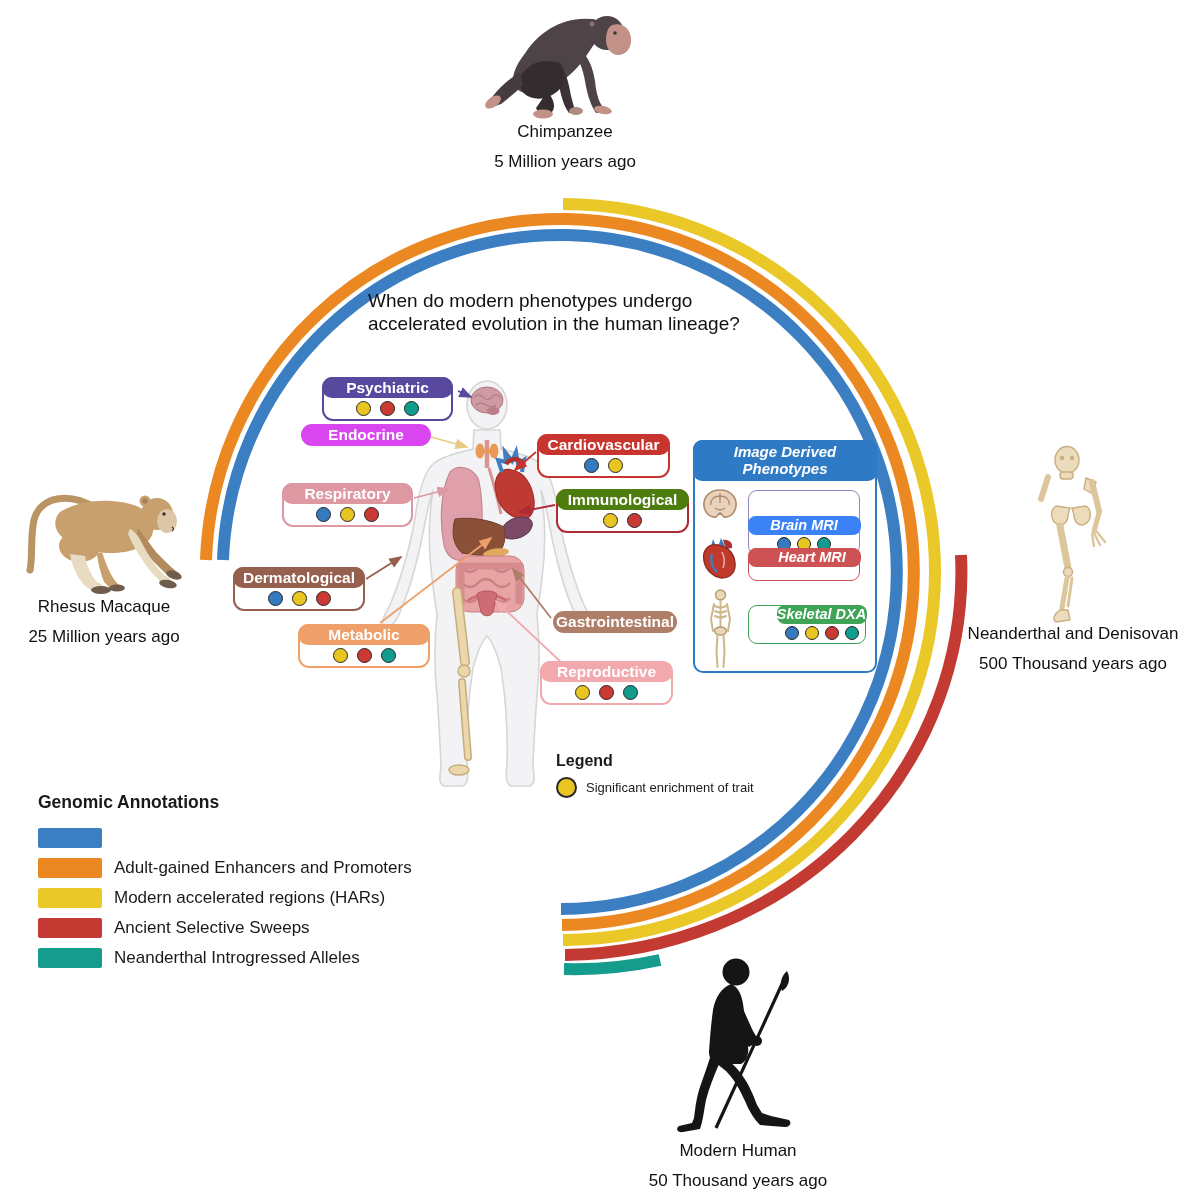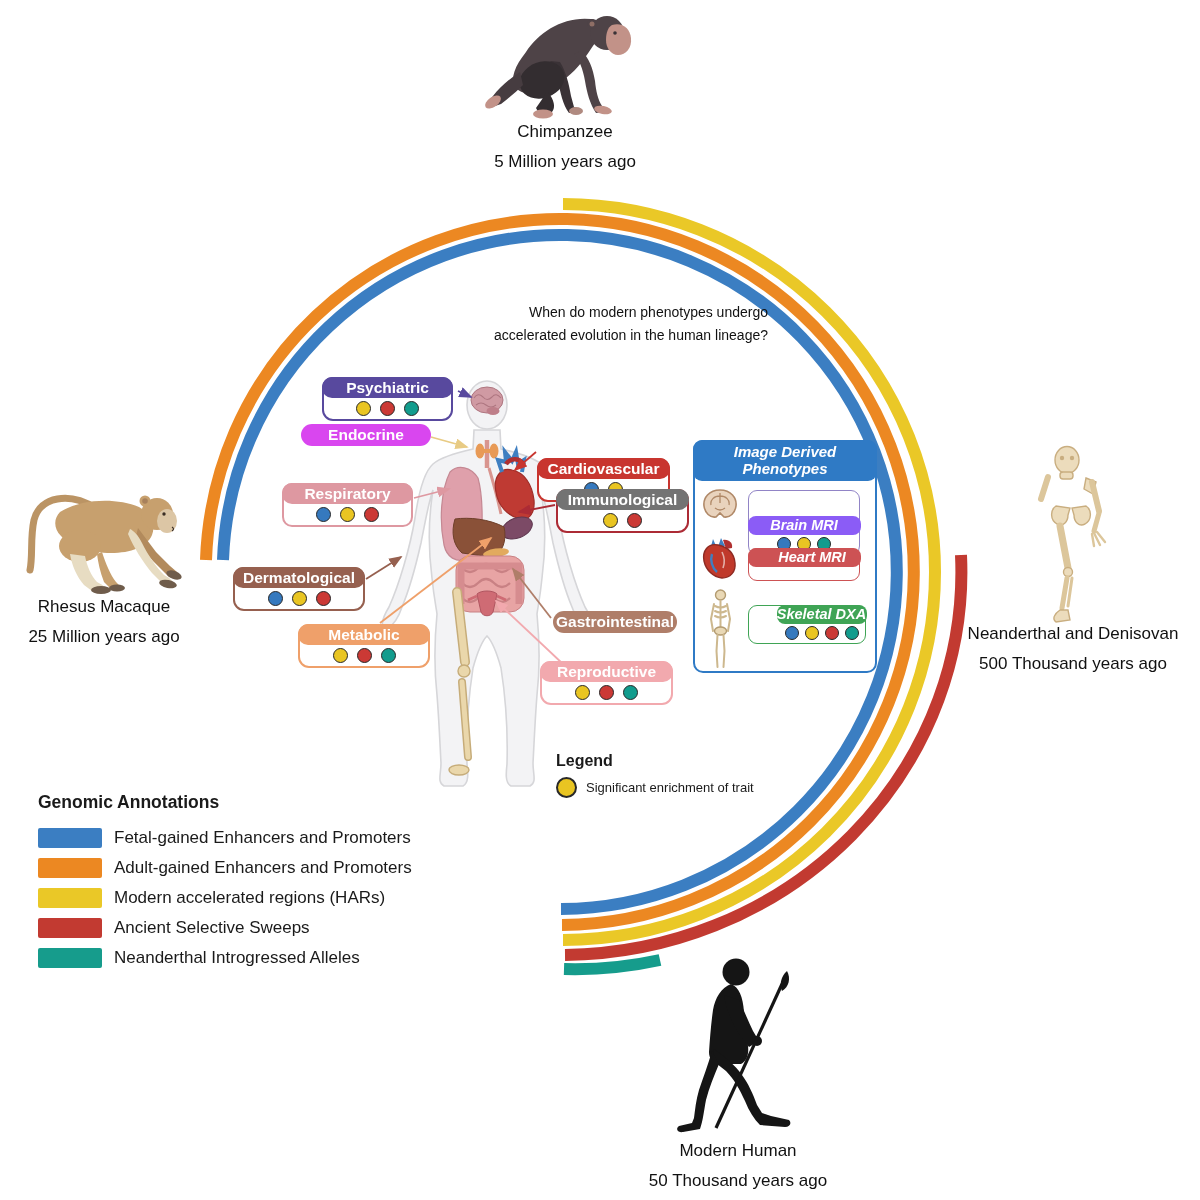--- a/index.html
+++ b/index.html
@@ -3,41 +3,41 @@
 <meta charset="utf-8">
 <style>
   html,body { margin:0; padding:0; background:#fff; }
   * { box-sizing:border-box; }
   .canvas {
     position:relative; width:1200px; height:1200px; background:#ffffff;
     font-family:"Liberation Sans","DejaVu Sans",sans-serif; color:#1a1a1a; overflow:hidden;
   }
   .layer-svg { position:absolute; left:0; top:0; z-index:1; }
 
-  .question { position:absolute; left:368px; top:301px; width:400px; text-align:right;
-              font-size:14px; line-height:23px; color:#111; z-index:3; }
+  .question { position:absolute; left:368px; top:289px; width:400px; text-align:left;
+              font-size:19px; line-height:23px; color:#111; z-index:3; }
 
   .sp { position:absolute; text-align:center; font-size:17px; color:#111; z-index:3; }
   .sp .t2 { margin-top:10px; }
   .sp-chimp   { left:465px; top:122px; width:200px; }
   .sp-macaque { left:4px;   top:597px; width:200px; }
   .sp-nean    { left:943px; top:624px; width:260px; }
   .sp-human   { left:638px; top:1141px; width:200px; }
 
   .pbox { position:absolute; background:#fff; border:2px solid #888; border-radius:11px; z-index:3; }
   .pbox .hd { margin:-2px -2px 0; border-radius:10px; color:#fff; font-weight:bold;
               font-size:15.5px; line-height:21px; text-align:center; }
   .dots { display:flex; justify-content:center; align-items:center; gap:9px; padding:3px 0 3px; min-height:15px; }
   .dot { width:15px; height:15px; border-radius:50%; border:1.6px solid #282828; display:inline-block; flex:0 0 auto; }
 
   .ph-psychiatric     { left:322px; top:377px; width:131px; }
-  .ph-respiratory     { left:282px; top:483px; width:131px;border-radius:10px; }
+  .ph-respiratory     { left:282px; top:483px; width:131px; }
   .ph-dermatological  { left:233px; top:567px; width:132px; }
   .ph-metabolic       { left:298px; top:624px; width:132px; }
-  .ph-cardiovascular  { left:537px; top:434px; width:133px;margin-top:24px; }
+  .ph-cardiovascular  { left:537px; top:434px; width:133px; }
   .ph-immunological   { left:556px; top:489px; width:133px; }
   .ph-reproductive    { left:540px; top:661px; width:133px; }
 
   .ppill { position:absolute; border-radius:11px; color:#fff; font-weight:bold; font-size:15.5px;
            line-height:22px; height:22px; text-align:center; z-index:3; }
   .ph-endocrine        { left:301px; top:424px; width:130px; }
   .ph-gastrointestinal { left:553px; top:611px; width:124px; }
 
   .idp { position:absolute; left:693px; top:440px; width:184px; height:233px;
          border:2px solid #22c55e; border-radius:10px; background:#fff; z-index:3;font-style:italic; }
@@ -292,21 +292,21 @@
 
   <div class="pbox ph-cardiovascular" style="border-color: rgb(200, 53, 47);">
     <div class="hd" style="background: rgb(200, 53, 47);">Cardiovascular</div>
     <div class="dots">
         <span class="dot" style="background: rgb(53, 121, 190);"></span>
         <span class="dot" style="background: rgb(233, 197, 34);"></span>
       </div>
   </div>
 
   <div class="pbox ph-immunological" style="border-color: rgb(172, 43, 53);">
-    <div class="hd" style="background: #737373;">Immunological</div>
+    <div class="hd" style="background: #4d7c0f;">Immunological</div>
     <div class="dots">
         <span class="dot" style="background: rgb(233, 197, 34);"></span>
         <span class="dot" style="background: rgb(203, 57, 53);"></span>
       </div>
   </div>
 
   <div class="ppill ph-gastrointestinal" style="background: rgb(175, 126, 105); text-align: center;">Gastrointestinal</div>
 
   <div class="pbox ph-reproductive" style="border-color: rgb(242, 169, 174);">
     <div class="hd" style="background: rgb(242, 169, 174);">Reproductive</div>
@@ -341,21 +341,21 @@
         <path d="M 8 17 q 5.5 3 11 0 M 8 22 q 5.5 3 11 0 M 8 27 q 5.5 3 11 0" fill="none"></path>
         <path d="M 7 15 L 4 30 L 6 42" fill="none"></path>
         <path d="M 20 15 L 23 30 L 21 42" fill="none"></path>
         <ellipse cx="13.5" cy="42" rx="6" ry="4" stroke="#B39B70" stroke-width="1.4"></ellipse>
         <path d="M 10.5 46 L 9.5 62 L 10.5 78" fill="none"></path>
         <path d="M 16.5 46 L 17.5 62 L 16.5 78" fill="none"></path>
       </g>
     </svg>
 
     <div class="idp-item idp-brain" style="border-color: rgb(145, 132, 198);">
-      <div class="hd" style="background: #8b5cf6; margin-top: 25px;">Brain MRI</div>
+      <div class="hd" style="background: #3b82f6; margin-top: 25px;">Brain MRI</div>
       <div class="dots">
           <span class="dot" style="background: rgb(53, 121, 190);"></span>
           <span class="dot" style="background: rgb(233, 197, 34);"></span>
           <span class="dot" style="background: rgb(18, 156, 141);"></span>
         </div>
     </div>
     <div class="idp-item idp-heart" style="border-color: rgb(205, 82, 84);">
       <div class="hd" style="background: rgb(205, 82, 84); padding-left: 16px;">Heart MRI</div>
       <div class="dots"></div>
     </div>
@@ -375,21 +375,20 @@
     <div class="legend-row">
       <span class="dot" style="background: rgb(233, 197, 34);"></span>
       <span class="txt">Significant enrichment of trait</span>
     </div>
   </div>
 
   <div class="ga">
     <div class="ga-title">Genomic Annotations</div>
     <div class="ga-row">
       <span class="ga-swatch" style="background: rgb(59, 126, 194);"></span>
-      <span class="ga-label">Fetal-gained Enhancers and Promoters</span>
     </div>
     <div class="ga-row">
       <span class="ga-swatch" style="background: rgb(236, 136, 34);"></span>
       <span class="ga-label">Adult-gained Enhancers and Promoters</span>
     </div>
     <div class="ga-row">
       <span class="ga-swatch" style="background: rgb(234, 200, 39);"></span>
       <span class="ga-label">Modern accelerated regions (HARs)</span>
     </div>
     <div class="ga-row">

